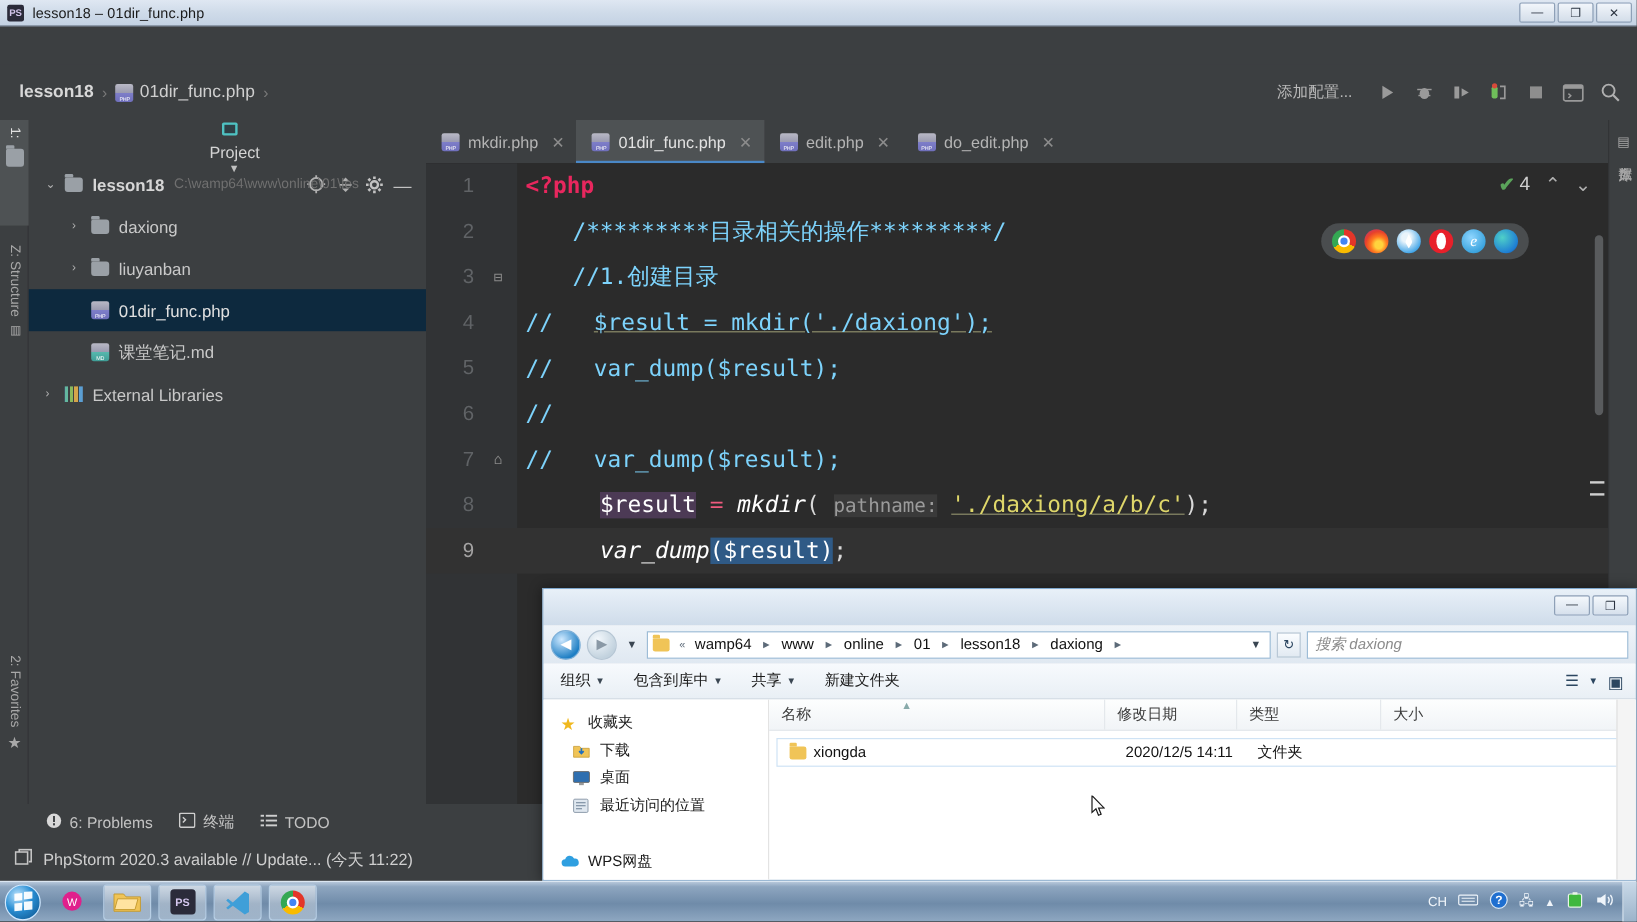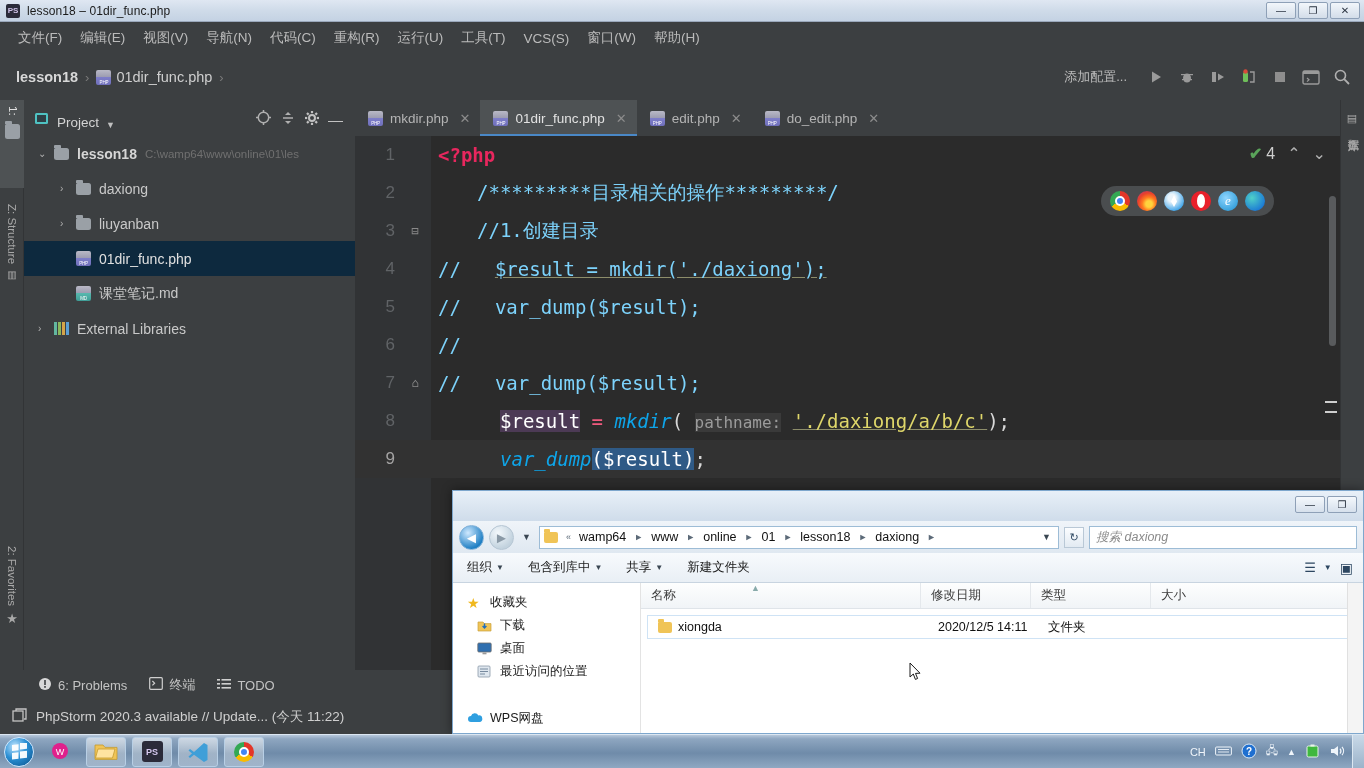--- a/index.html
+++ b/index.html
@@ -70,21 +70,21 @@
   .vtab { position:absolute; left:0; width:24px; color:#a8a8a8; font-size:11.5px;
           writing-mode:vertical-rl; text-orientation:mixed;
           display:flex; align-items:center; gap:5px; padding:6px 0; white-space:nowrap; }
   .vtab.sel { background:#4e5254; color:#e0e0e0; }
 
   
   .rightstrip { position:absolute; right:0; top:100px; width:24px; height:578px; background:#3c3f41; border-left:1px solid #323436; }
 
   
   .project-panel { position:absolute; left:24px; top:100px; width:331px; height:570px; background:#3c3f41; }
-  .pp-header { height:30px; display:flex; align-items:flex-end; padding:0 6px 0 10px; }
+  .pp-header { height:30px; display:flex; align-items:center; padding:0 6px 0 10px;flex-direction:column; }
   .pp-title { font-size:13.5px; color:#d4d4d4; margin-left:8px; }
   .pp-caret { margin-left:7px; color:#c0c0c0; font-size:9px; }
   .pp-actions { margin-left:auto; display:flex; align-items:center; gap:8px; padding-right:6px; }
   .pp-tree { padding-top:6px; }
   .tree-row { height:35px; display:flex; align-items:center; padding-left:14px; font-size:14px; color:#c9c9c9; white-space:nowrap; }
   .tree-row.sel { background:#0d293e; }
   .arrow { width:16px; color:#b0b0b0; font-size:10px; flex:0 0 16px; }
   .arrow.open { color:#b0b0b0; }
   .folder {
     width:15px; height:12px; background:#9aa0a6; border-radius:1.5px 2.5px 2.5px 2.5px;
@@ -113,21 +113,21 @@
   .ln .num { width:44px; text-align:right; color:#606366; font-size:17px; flex:0 0 44px; padding-right:4px; font-family:"Liberation Sans",sans-serif; }
   .ln .fold { width:32px; flex:0 0 32px; text-align:center; color:#8a8a8a; font-size:12px; }
   .ln .txt { padding-left:7px; white-space:pre; }
   .ln.cur { background:#323232; }
   .ln.cur .num { color:#a4a3a3; }
 
   .c-kw { color:#e8275e; font-weight:bold; }
   .c-cmt { color:#7dd3fc; font-style:normal; }
   .c-var { color:#ffffff; }
   .c-op { color:#f05a7e; }
-  .c-fn { color:#0ea5e9; font-style:italic; }
+  .c-fn { color:#ffffff; font-style:italic; }
   .c-str { color:#dfd76a; }
   .c-hint { color:#9b9b9b; background:#3a3a3a; font-size:16px; }
   .c-plain { color:#d8d8d8; }
   .sel-var { background:#4c3a55; }
   .sel-blue { background:#2f5a86; }
   .und { text-decoration:underline; text-decoration-color:#8d8d6a; }
   .squig { text-decoration:underline; text-decoration-style:wavy; text-decoration-color:#9a9a6a; }
 
   .insp-widget { position:absolute; right:14px; top:8px; display:flex; align-items:center; gap:12px; font-size:16px; color:#9aa; }
   .insp-ok { color:#5aa35a; font-weight:bold; }
@@ -214,33 +214,20 @@
     <div class="titlebar">
       <div class="ps-badge">PS</div>
       <div class="title-text">lesson18 – 01dir_func.php</div>
       <div class="win-ctrls">
         <div class="win-btn">—</div>
         <div class="win-btn">❐</div>
         <div class="win-btn">✕</div>
       </div>
     </div>
 
-    <div class="menubar">
-      <div class="menu-item">文件(F)</div>
-      <div class="menu-item">编辑(E)</div>
-      <div class="menu-item">视图(V)</div>
-      <div class="menu-item">导航(N)</div>
-      <div class="menu-item">代码(C)</div>
-      <div class="menu-item">重构(R)</div>
-      <div class="menu-item">运行(U)</div>
-      <div class="menu-item">工具(T)</div>
-      <div class="menu-item">VCS(S)</div>
-      <div class="menu-item">窗口(W)</div>
-      <div class="menu-item">帮助(H)</div>
-    </div>
 
     <div class="navbar">
       <span class="crumb bold">lesson18</span>
       <span class="crumb-sep">›</span>
       <span class="php-ico"></span>
       <span class="crumb">01dir_func.php</span>
       <span class="crumb-sep">›</span>
 
       <div class="nav-right">
         <span class="add-config">添加配置...</span>

